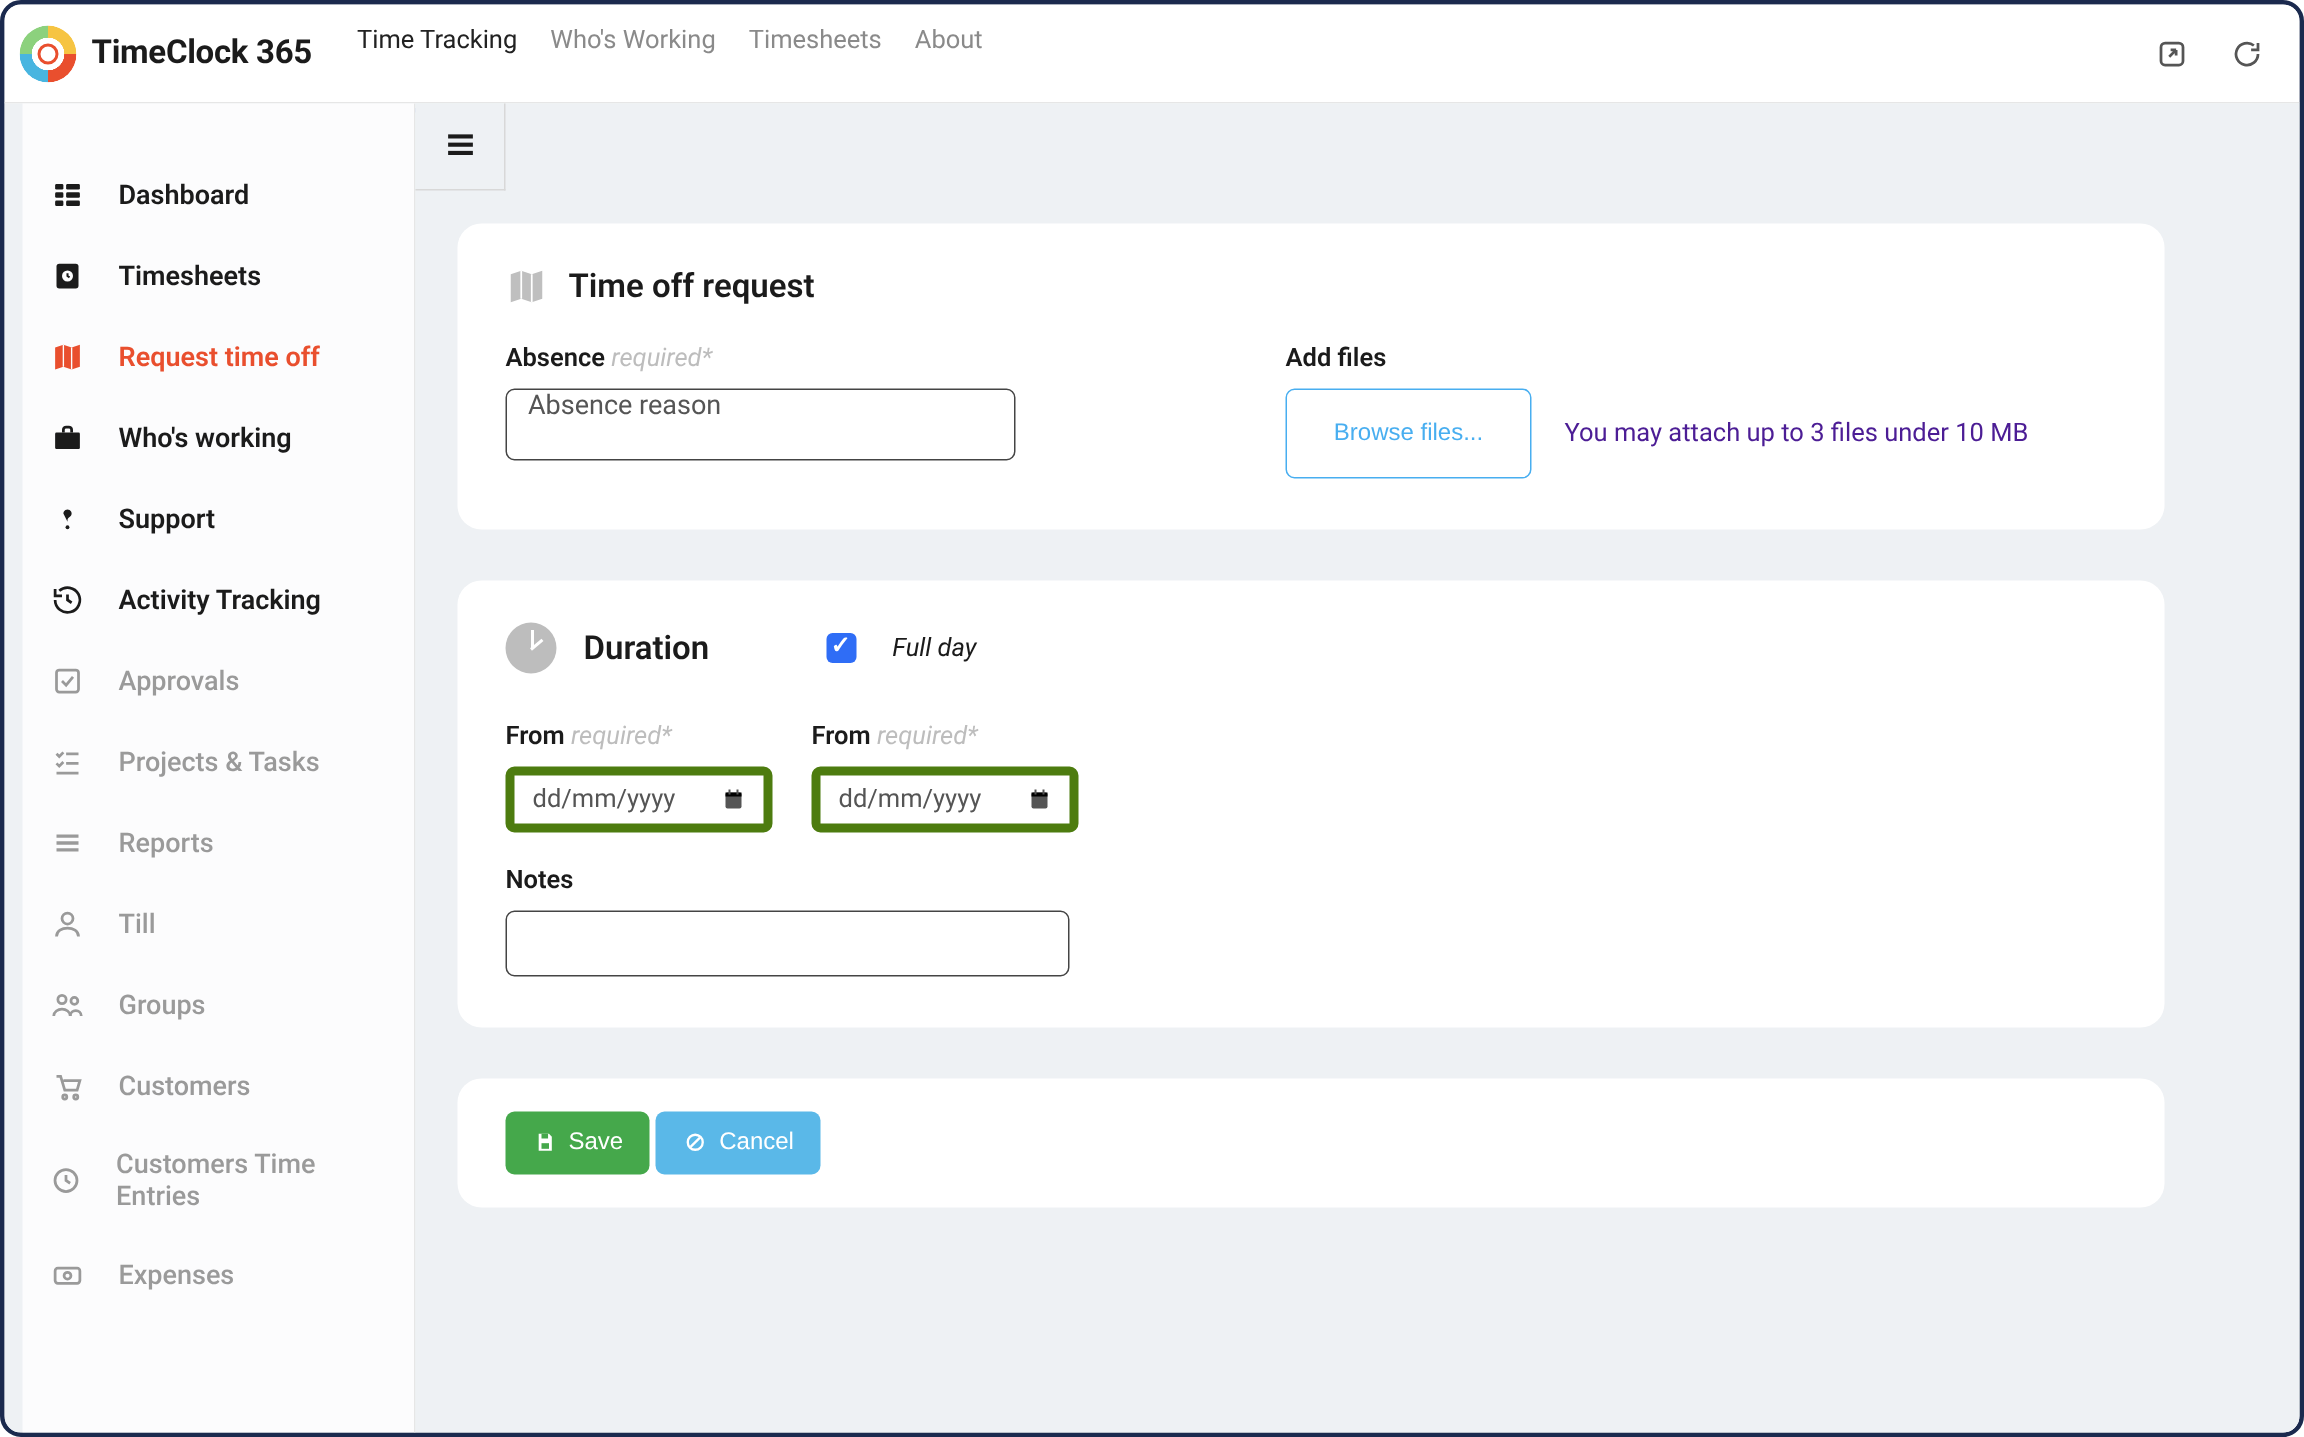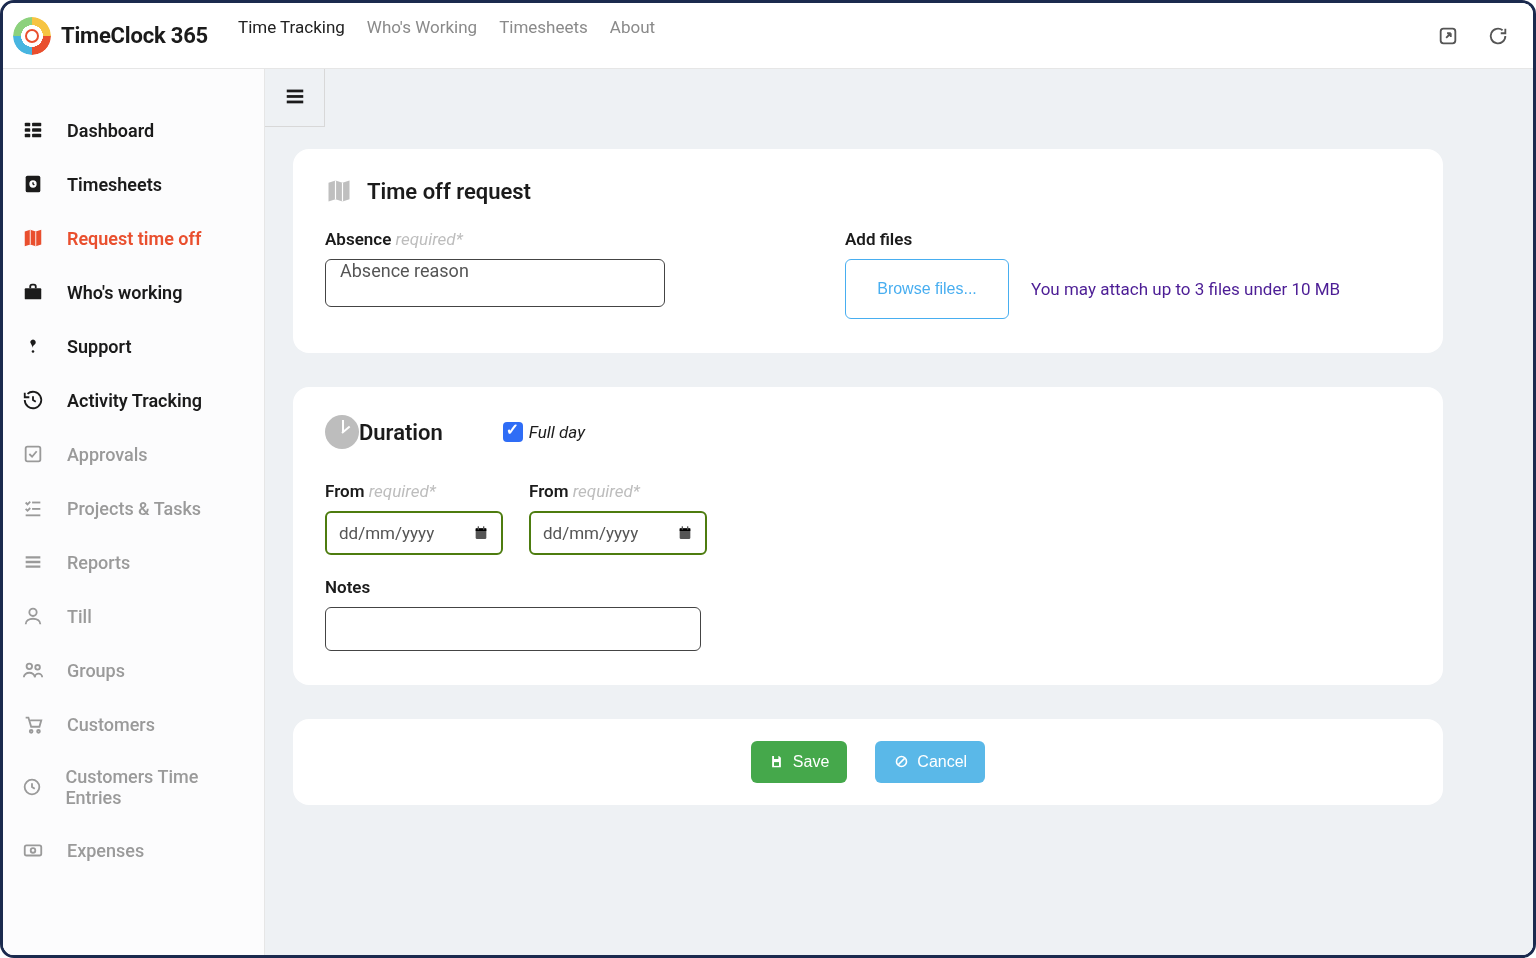--- a/index.html
+++ b/index.html
@@ -44,21 +44,21 @@
     padding: 20px 0 35px; border-bottom: 3px solid transparent;
   }
   .topnav a.active { color: #222; border-bottom-color: #5a72e0; }
   .header-spacer { flex: 1; }
   .hdr-icon {
     width: 22px; height: 22px; color: #555; display: flex; align-items: center; justify-content: center;
   }
   .hdr-icons { display: flex; gap: 28px; align-items: center; }
 
   
-  .shell { display: flex; height: calc(100% - 66px); background: #eef1f4; }
+  .shell { display: flex; height: calc(100% - 66px); background: #eef1f4; padding-left: 12px; }
   .sidebar {
     width: 262px; background: #fcfcfd; border-right: 1px solid #e6e6e6;
     padding-top: 34px;
   }
   .side-item {
     display: flex; align-items: center; gap: 22px;
     padding: 15px 18px;
     font-size: 18px; font-weight: 600; color: #1b1b1b;
     cursor: pointer;
   }
@@ -96,21 +96,21 @@
     display:flex; align-items:flex-start; padding:0 14px; font-size:18px; color:#555;
     background:#fff;
   }
   .browse-btn {
     width: 164px; height: 60px; border: 1px solid #48aef0; border-radius: 6px;
     background:#fff; color:#48aef0; font-size:16px; cursor:pointer;
   }
   .hint { color:#4c1d95; font-size: 17px; margin-left: 22px; }
   .files-row { display:flex; align-items:center; }
 
-  .dur-head { display:flex; align-items:center; margin-bottom:32px; }
+  .dur-head { display:flex; align-items:center; gap:18px; margin-bottom:32px; }
   .dur-ico {
     width: 34px; height: 34px; border-radius:50%; background:#bdbdbd; position:relative;
   }
   .dur-ico::before {
     content:""; position:absolute; top:50%; left:50%; width:10px; height:2px; background:#fff;
     transform-origin:left center; transform:rotate(-40deg);
   }
   .dur-ico::after {
     content:""; position:absolute; top:50%; left:50%; width:2px; height:12px; background:#fff;
     transform-origin:top center; transform:translateY(-12px);
@@ -118,31 +118,31 @@
   .dur-title { font-size: 22px; font-weight: 600; margin-right: 60px;}
   .chk {
     appearance:none; width:20px; height:20px; border-radius:4px; background:#2f6df6;
     position:relative; margin-right:6px;
   }
   .chk::after { content:"✓"; color:#fff; position:absolute; top:-2px; left:3px; font-size:16px; font-weight:700; }
   .chk-label { font-size:17px;font-style:italic; }
 
   .date-row { display:flex; gap:26px; margin-bottom:22px; }
   .date-input {
-    width: 178px; height: 44px; border:2px solid #4d7c0f; border-radius:6px;
+    width: 178px; height: 44px; border:6px solid #4d7c0f; border-radius:6px;
     display:flex; align-items:center; justify-content:space-between; padding:0 12px;
     font-size:17px; color:#555; background:#fff;
   }
   .cal-ico { width:16px; height:16px; }
 
   .notes-input {
     width: 376px; height: 44px; border:1px solid #444; border-radius:6px; background:#fff;
   }
 
-  .actions { display:flex; gap:28px;justify-content:center; }
+  .actions { display:flex; gap:4px; }
   .btn {
     height: 42px; border:none; border-radius:6px; padding:0 18px;
     font-size:16px; color:#fff; display:flex; align-items:center; gap:8px; cursor:pointer;
   }
   .btn-save { background:#45a84b; }
   .btn-cancel { background:#5ab8e8; }
   .btn-ico { width:16px; height:16px; }
 </style>
 </head>
 <body>

